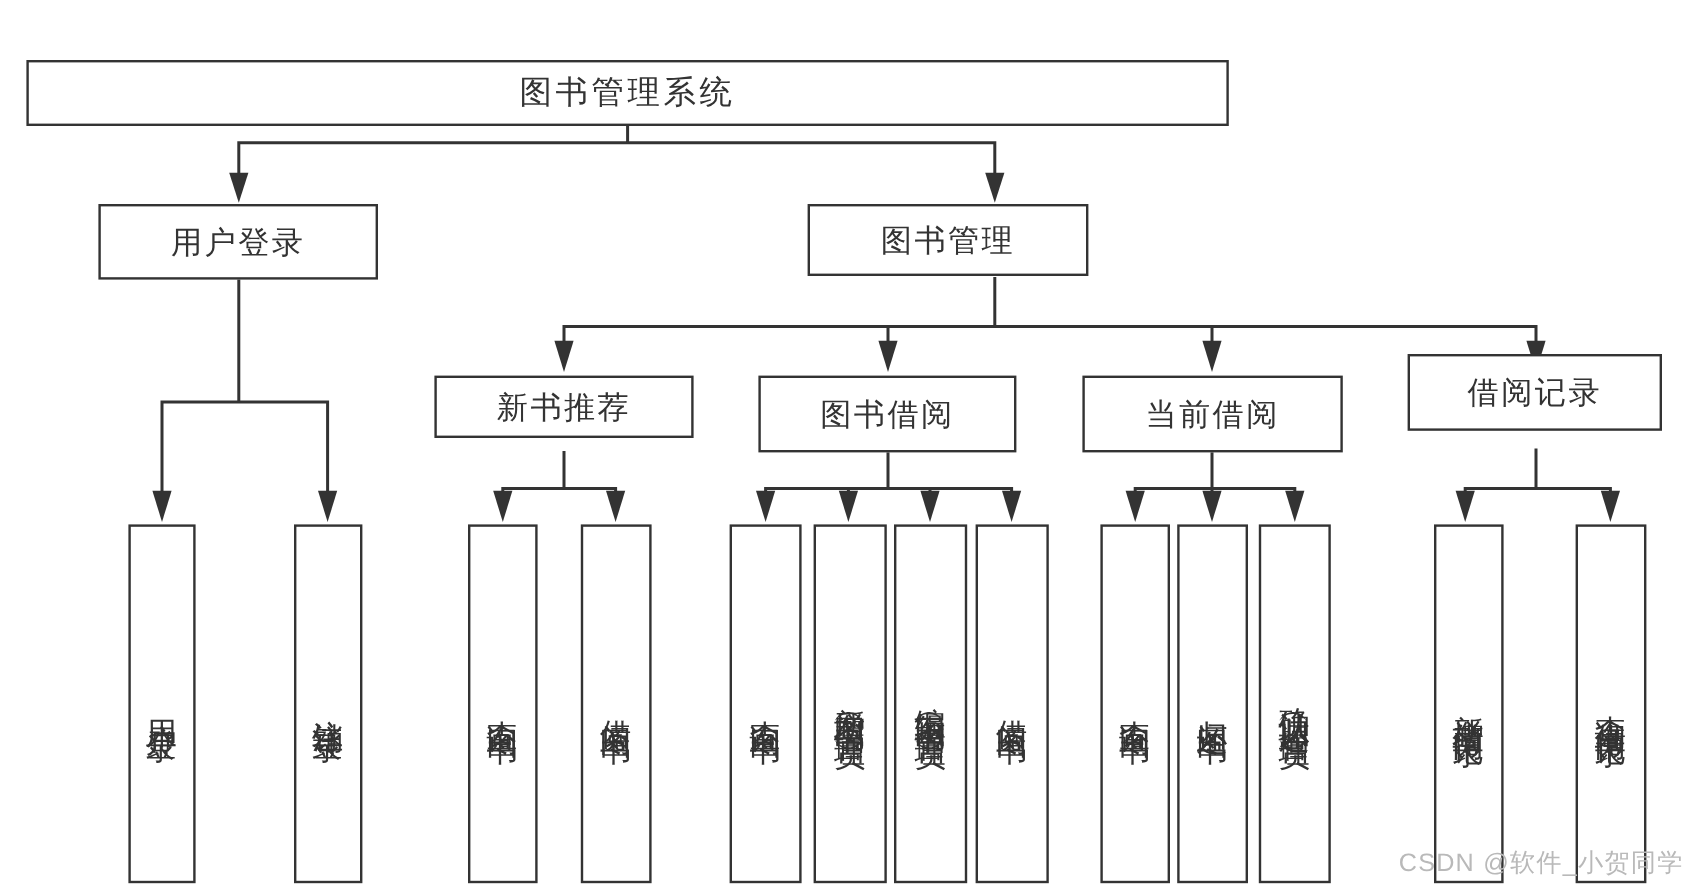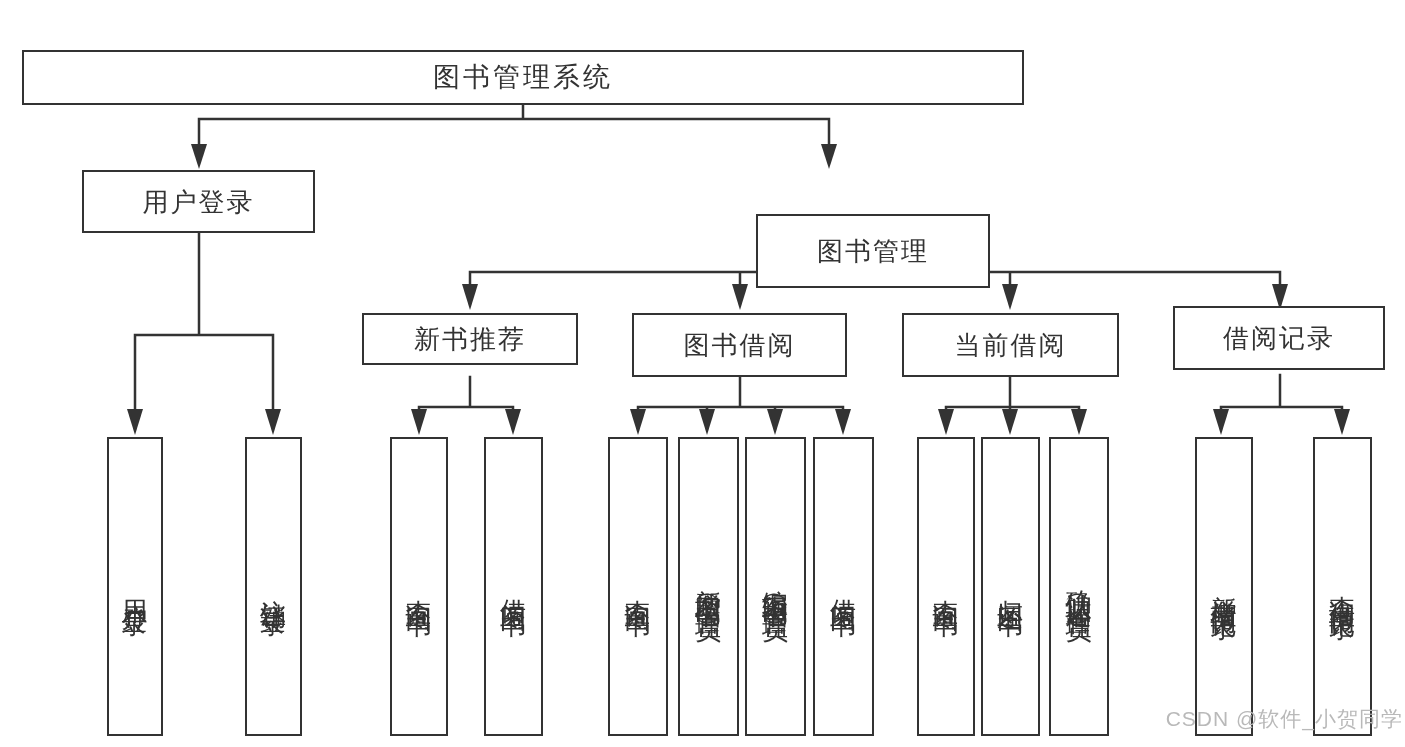--- a/index.html
+++ b/index.html
@@ -79,26 +79,26 @@
       <polygon points="1002,409 1018,409 1010,435"></polygon>
       <polygon points="1071,409 1087,409 1079,435"></polygon>
       <polygon points="1213,409 1229,409 1221,435"></polygon>
       <polygon points="1334,409 1350,409 1342,435"></polygon>
     </g>
   </svg>
 
   <div class="node h-node root-node" style="left:22px; top:10px; width:1002px; height:55px;margin-top:40px;">图书管理系统</div>
 
   <div class="node h-node" style="left:82px; top:170px; width:233px; height:63px;">用户登录</div>
-  <div class="node h-node" style="left:756px; top:170px; width:234px; height:74px;margin-top:44px;">图书管理</div>
+  <div class="node h-node" style="left:673px; top:170px; width:234px; height:60px;">图书管理</div>
 
   <div class="node h-node" style="left:362px; top:313px; width:216px; height:52px;">新书推荐</div>
   <div class="node h-node" style="left:632px; top:313px; width:215px; height:64px;">图书借阅</div>
   <div class="node h-node" style="left:902px; top:313px; width:217px; height:64px;">当前借阅</div>
-  <div class="node h-node" style="left:1173px; top:306px; width:212px; height:64px;">借阅记录</div>
+  <div class="node h-node" style="left:1173px; top:295px; width:212px; height:64px;">借阅记录</div>
 
   <div class="node v-node" style="left:107px; top:437px; width:56px; height:299px;">用户登录</div>
   <div class="node v-node" style="left:245px; top:437px; width:57px; height:299px;">注销登录</div>
 
   <div class="node v-node" style="left:390px; top:437px; width:58px; height:299px;">查询图书</div>
   <div class="node v-node" style="left:484px; top:437px; width:59px; height:299px;">借阅图书</div>
 
   <div class="node v-node" style="left:608px; top:437px; width:60px; height:299px;">查询图书</div>
   <div class="node v-node" style="left:678px; top:437px; width:61px; height:299px;">新增图书（管理员）</div>
   <div class="node v-node" style="left:745px; top:437px; width:61px; height:299px;">编辑图书（管理员）</div>

